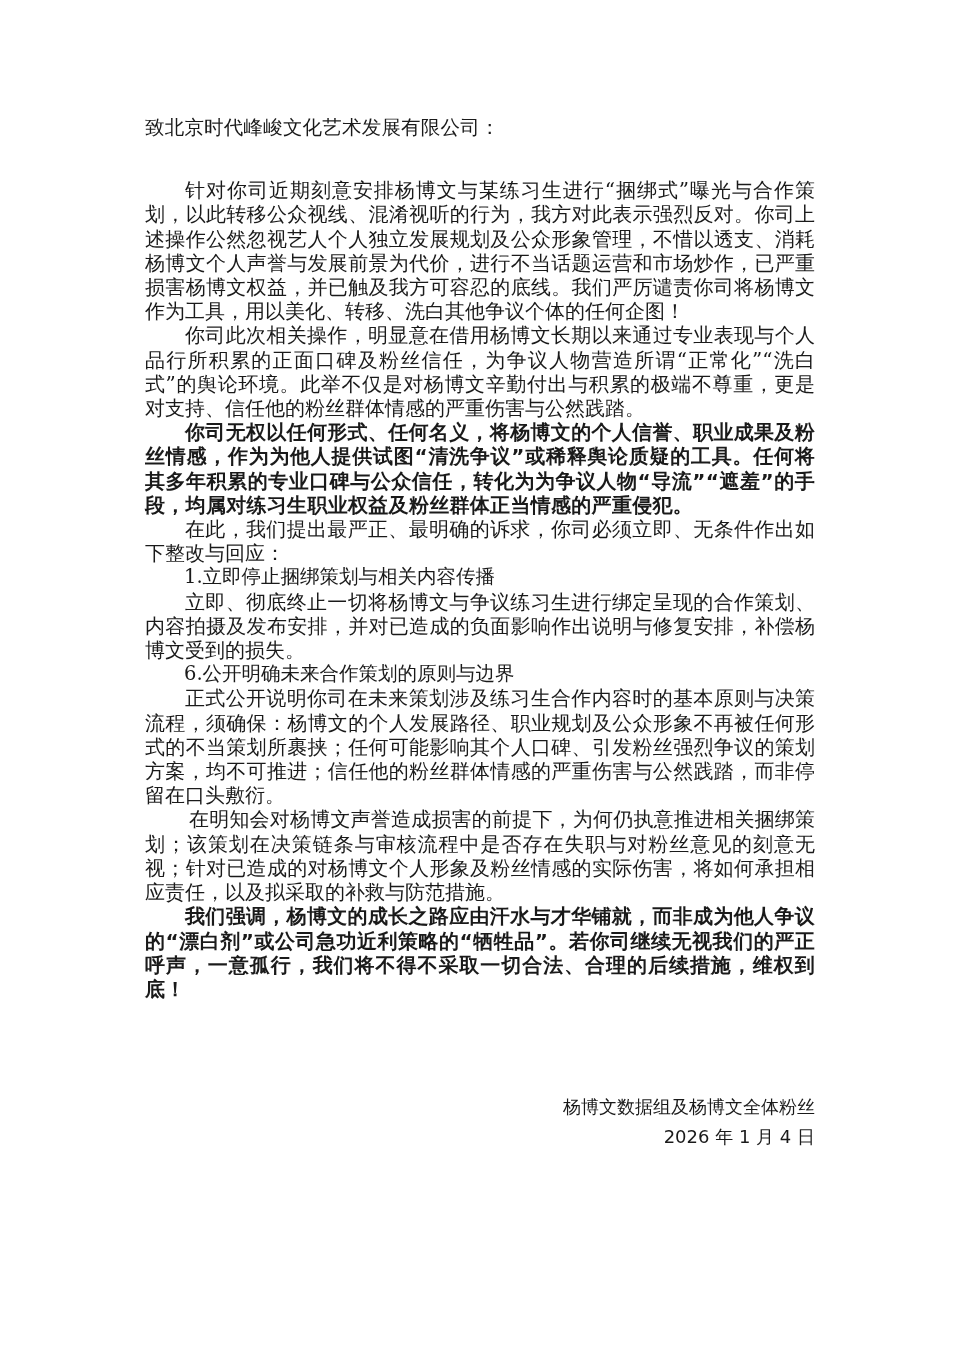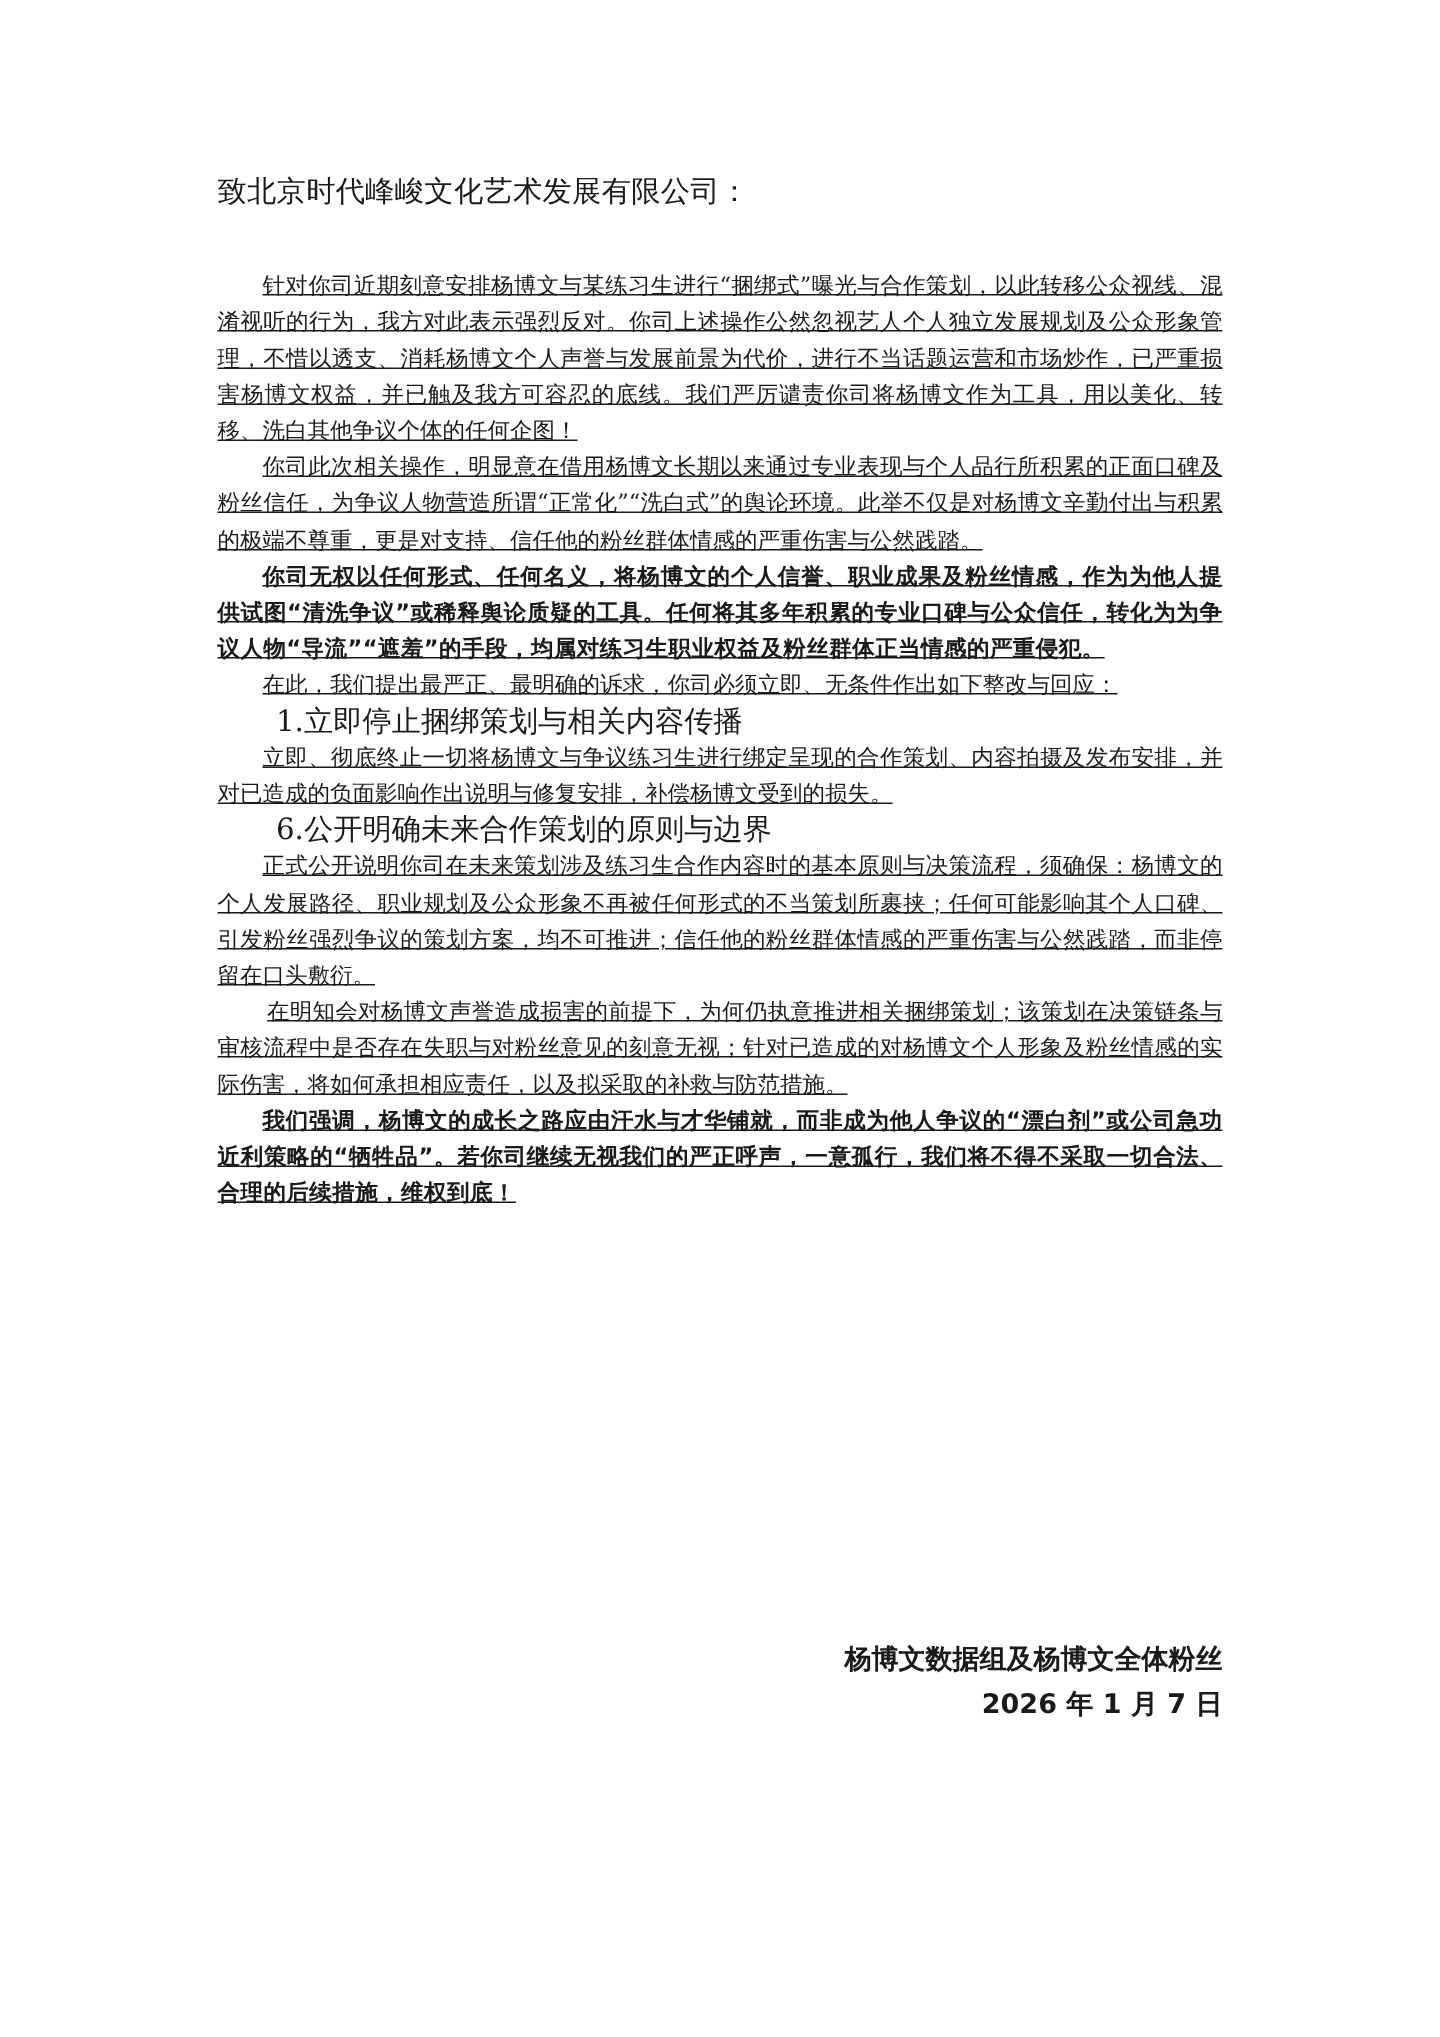--- a/index.html
+++ b/index.html
@@ -1,24 +1,24 @@
 <!DOCTYPE html>
 <html><head>
 <meta charset="utf-8">
 <style>
   html, body { margin:0; padding:0; background:#ffffff; }
   body { width:960px; height:1358px; position:relative; overflow:hidden;
          font-family: "DejaVu Serif", "Liberation Serif", serif; color:#1a1a1a; }
   .page { position:absolute; left:145px; top:116px; width:670px; }
   .line { font-size:19.5px; line-height:24.2px; white-space:nowrap; letter-spacing:0.2px; }
   .greeting { margin-bottom:38px; }
-  .para { font-size:15px; line-height:24.2px; text-indent:2em; text-align:justify; text-align-last:left;text-decoration:underline; }
+  .para { font-size:20px; line-height:24.2px; text-indent:2em; text-align:justify; text-align-last:left; }
   .bold { font-family: "DejaVu Sans", "Liberation Sans", sans-serif; font-weight:bold; letter-spacing:0.3px; }
   .item-title { font-size:19.5px; line-height:24.2px; padding-left:2em; }
-  .sign { position:absolute; right:145px; text-align:left; font-family:"DejaVu Sans","Liberation Sans",sans-serif; font-weight:bold; font-size:18px; line-height:26px; }
+  .sign { position:absolute; right:145px; text-align:left; font-family:"DejaVu Sans","Liberation Sans",sans-serif; font-weight:normal; font-size:18px; line-height:26px; }
   .watermark { position:absolute; right:10px; bottom:22px; width:140px; height:20px; color:#f2f2f2; font-size:12px; }
 </style>
 </head>
 <body>
 
 <div class="page">
   <div class="line greeting">致北京时代峰峻文化艺术发展有限公司：</div>
 
   <div class="para" style="margin-top:4px">针对你司近期刻意安排杨博文与某练习生进行“捆绑式”曝光与合作策划，以此转移公众视线、混淆视听的行为，我方对此表示强烈反对。你司上述操作公然忽视艺人个人独立发展规划及公众形象管理，不惜以透支、消耗杨博文个人声誉与发展前景为代价，进行不当话题运营和市场炒作，已严重损害杨博文权益，并已触及我方可容忍的底线。我们严厉谴责你司将杨博文作为工具，用以美化、转移、洗白其他争议个体的任何企图！</div>
   <div class="para">你司此次相关操作，明显意在借用杨博文长期以来通过专业表现与个人品行所积累的正面口碑及粉丝信任，为争议人物营造所谓“正常化”“洗白式”的舆论环境。此举不仅是对杨博文辛勤付出与积累的极端不尊重，更是对支持、信任他的粉丝群体情感的严重伤害与公然践踏。</div>
@@ -30,15 +30,15 @@
 
   <div class="item-title">6.公开明确未来合作策划的原则与边界</div>
   <div class="para">正式公开说明你司在未来策划涉及练习生合作内容时的基本原则与决策流程，须确保：杨博文的个人发展路径、职业规划及公众形象不再被任何形式的不当策划所裹挟；任何可能影响其个人口碑、引发粉丝强烈争议的策划方案，均不可推进；信任他的粉丝群体情感的严重伤害与公然践踏，而非停留在口头敷衍。</div>
 
   <div class="para" style="text-indent:2.2em">在明知会对杨博文声誉造成损害的前提下，为何仍执意推进相关捆绑策划；该策划在决策链条与审核流程中是否存在失职与对粉丝意见的刻意无视；针对已造成的对杨博文个人形象及粉丝情感的实际伤害，将如何承担相应责任，以及拟采取的补救与防范措施。</div>
 
   <div class="para bold">我们强调，杨博文的成长之路应由汗水与才华铺就，而非成为他人争议的“漂白剂”或公司急功近利策略的“牺牲品”。若你司继续无视我们的严正呼声，一意孤行，我们将不得不采取一切合法、合理的后续措施，维权到底！</div>
 </div>
 
 <div class="sign" style="top:1094px">杨博文数据组及杨博文全体粉丝</div>
-<div class="sign" style="top:1124px">2026 年 1 月 7 日</div>
+<div class="sign" style="top:1124px">2026 年 1 月 4 日</div>
 
 <div class="watermark"></div>
 
 </body></html>

